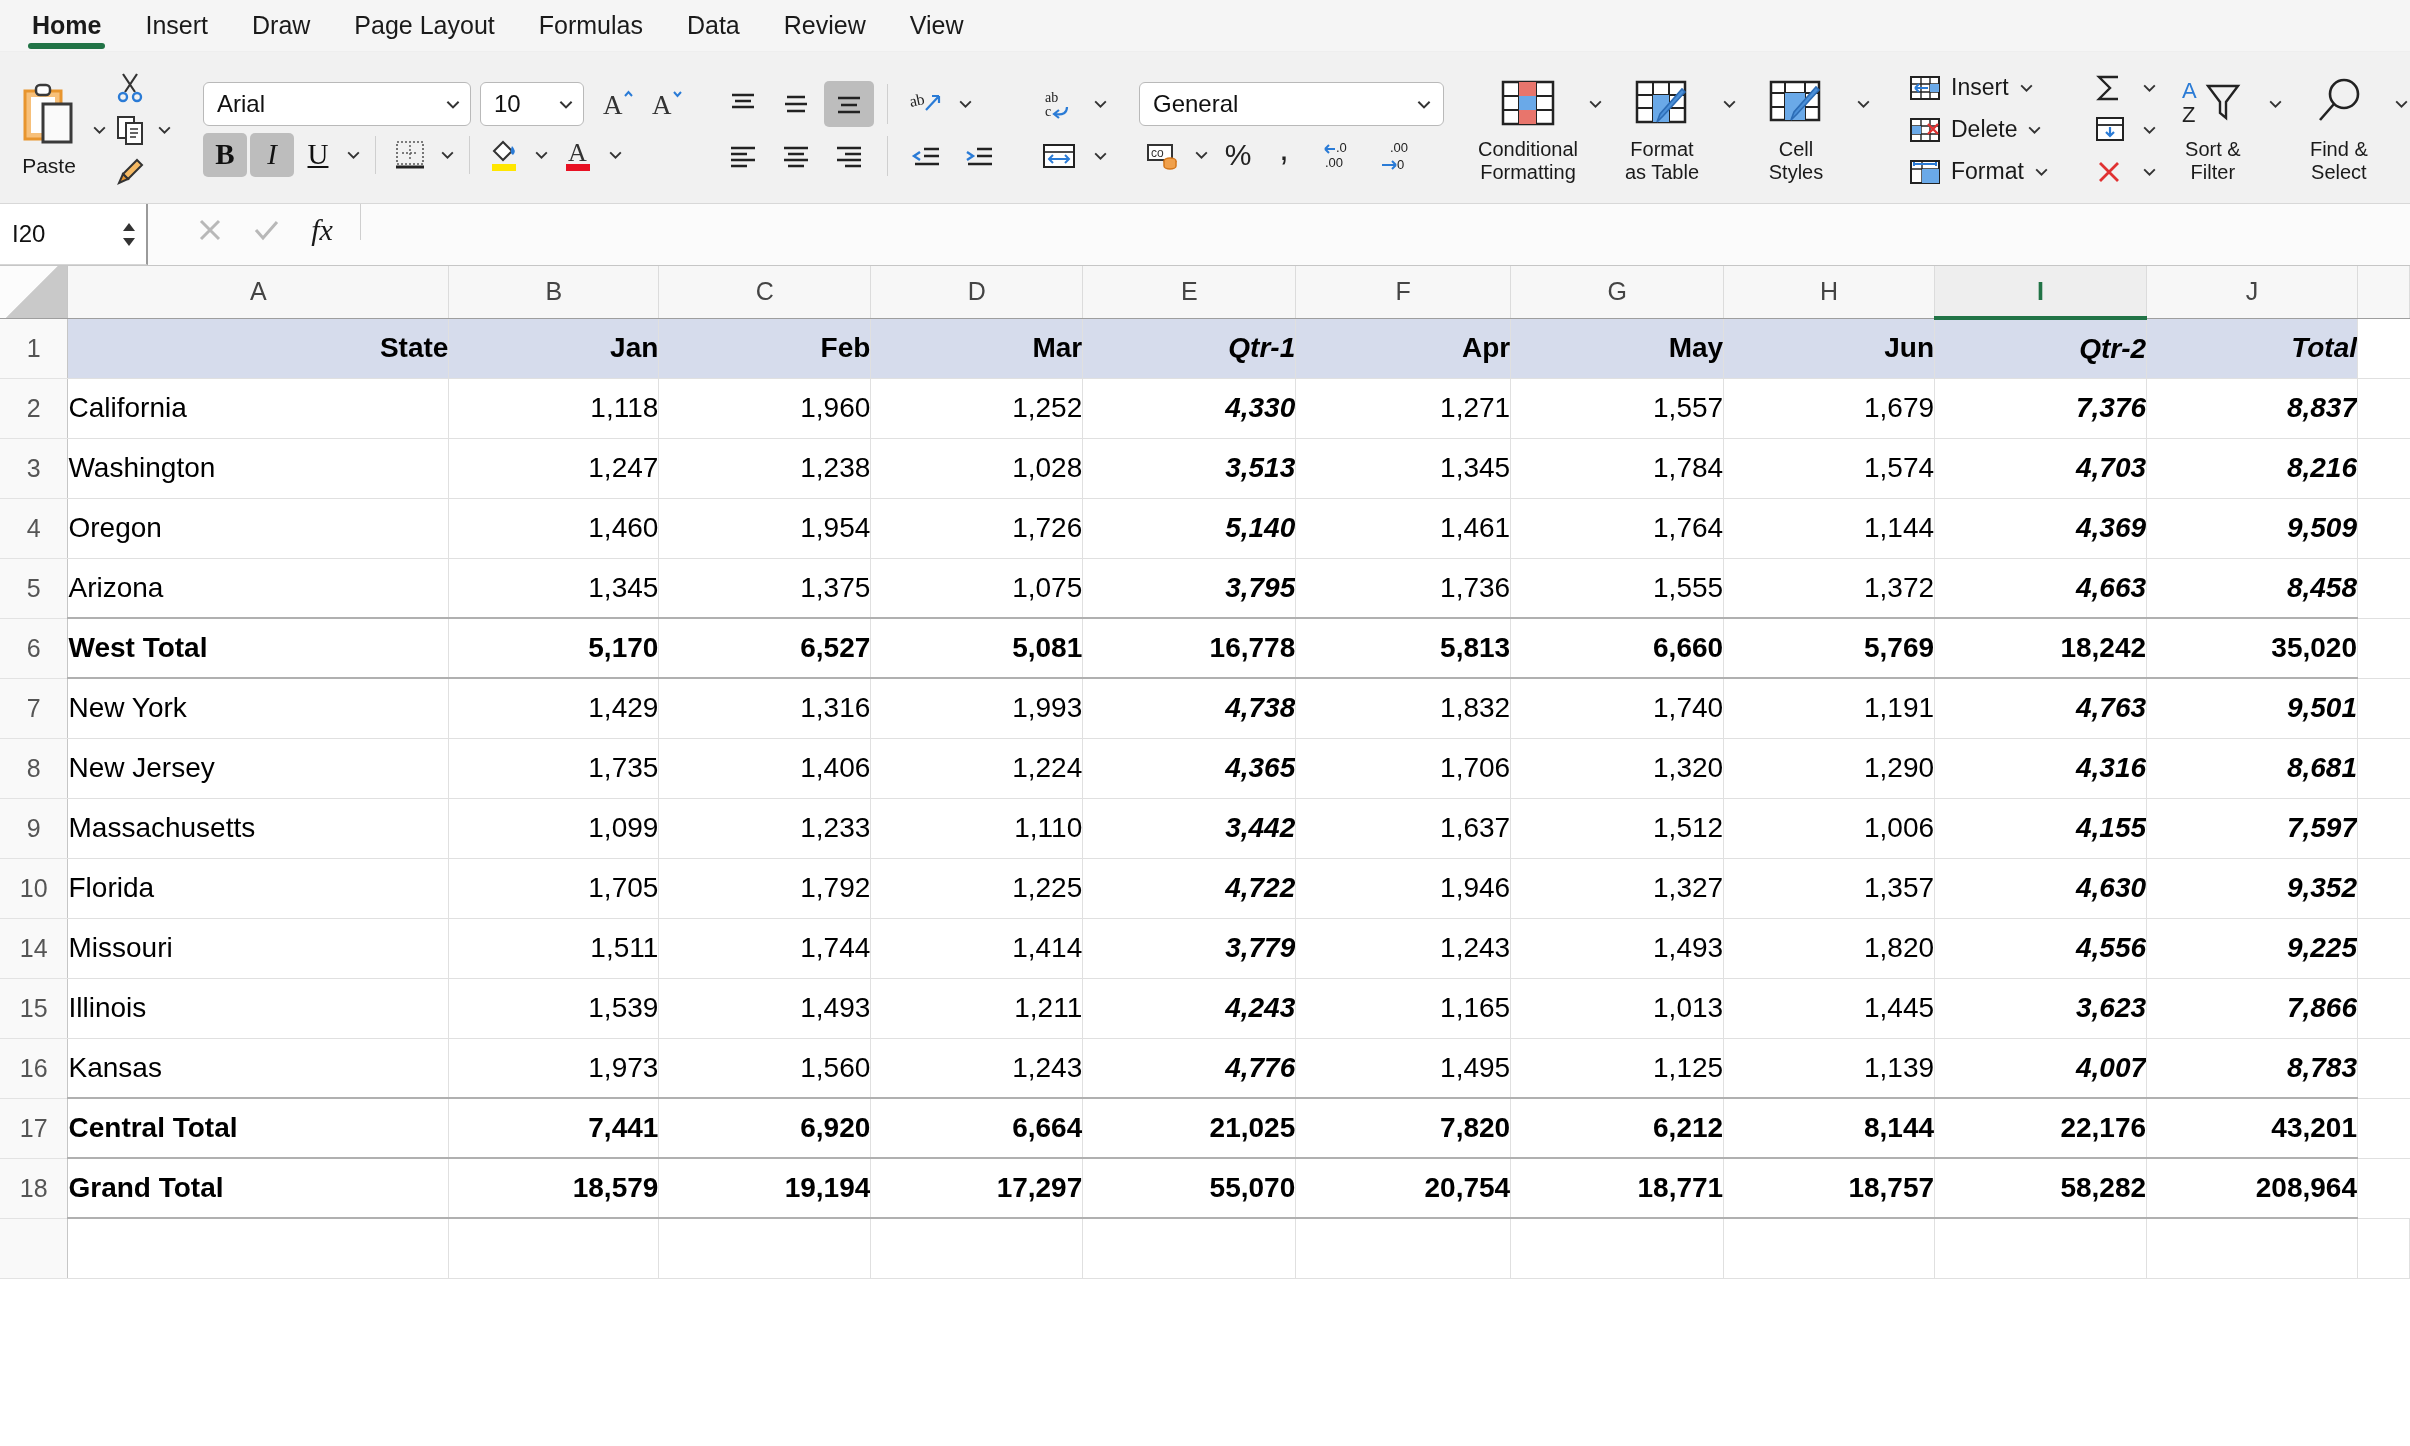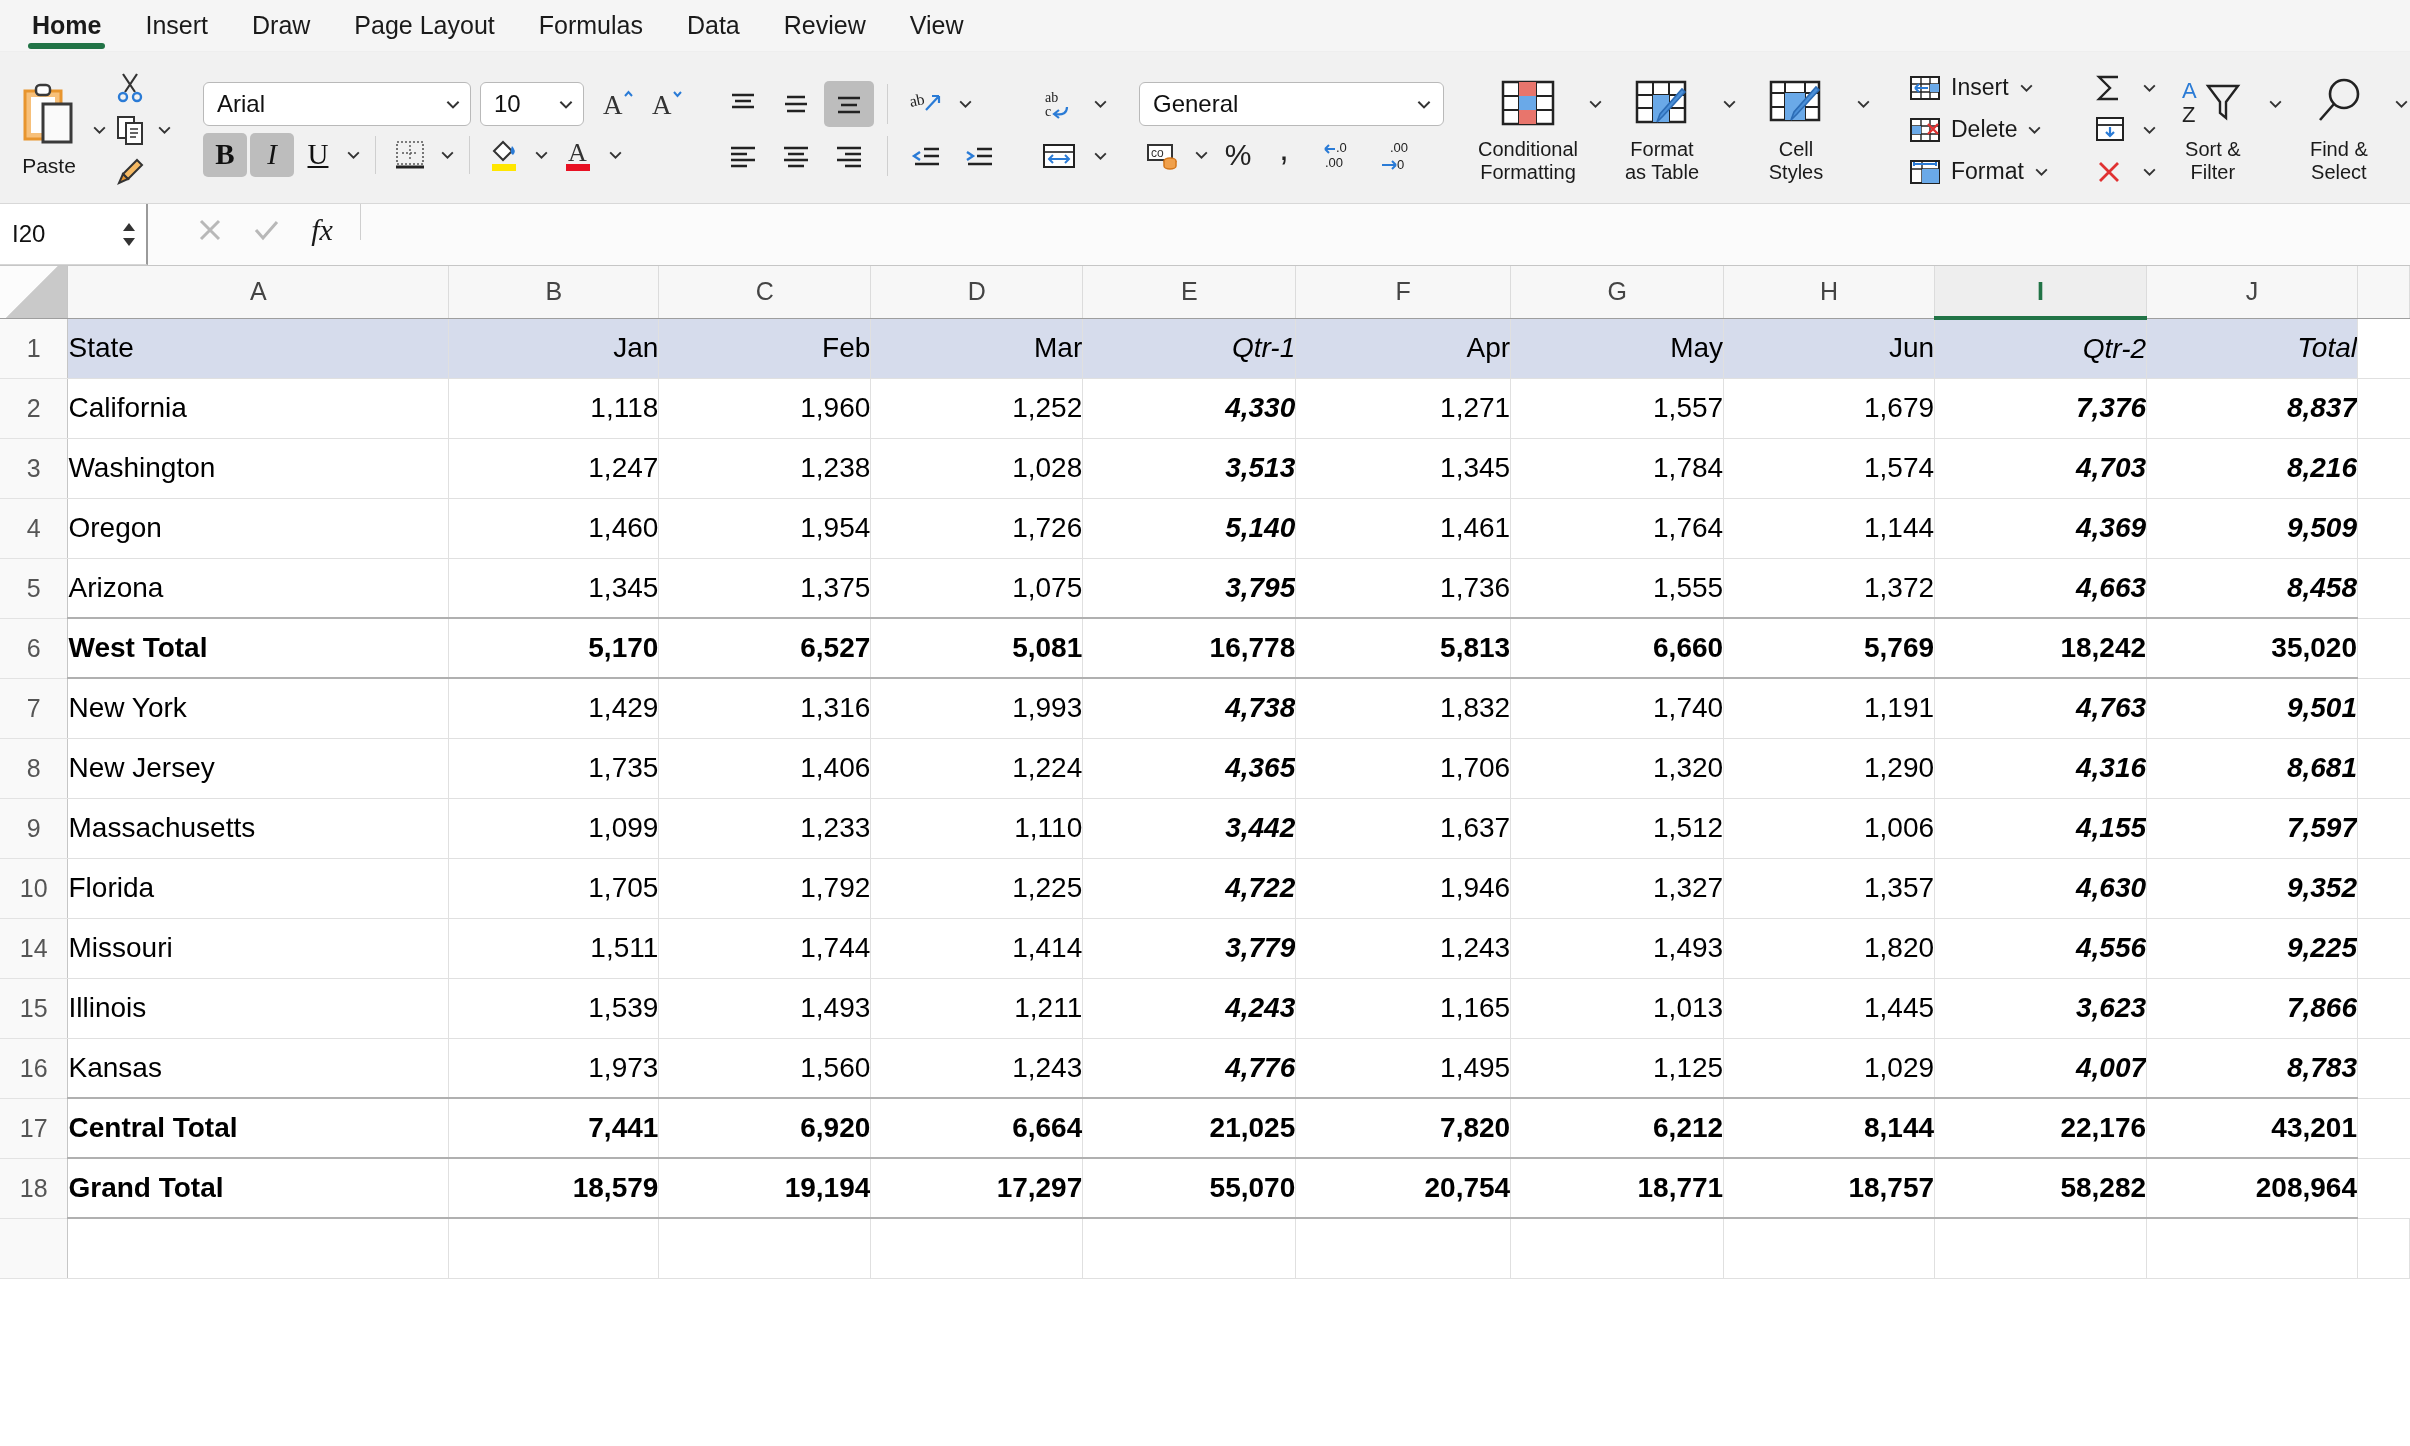--- a/index.html
+++ b/index.html
@@ -153,21 +153,21 @@
     border-bottom: 1px solid #e0e0e0;
     font-size: 28px; color: #000;
     vertical-align: middle;
     padding: 0 14px;
     white-space: nowrap;
     overflow: hidden;
     cursor: default;
   }
   td.cell.num { text-align: right; }
   td.cell.txt { text-align: left; }
-  tr.hdrrow td.cell { background: #d6dcec; font-weight: normal; }
+  tr.hdrrow td.cell { background: #d6dcec; font-weight: bold; text-align: right; }
   tr.hdrrow td.cell.ital { font-style: italic; }
   td.cell.ital { font-style: italic; font-weight: bold; }
   tr.totrow td.cell { font-weight: bold; border-top: 2px solid #b0b0b0; border-bottom: 2px solid #b0b0b0; }
   tr.grand td.cell { font-weight: bold; border-top: 2px solid #b0b0b0; border-bottom: 2px solid #b0b0b0;}
   .blankcol { border-bottom: 1px solid #e0e0e0; }
 </style>
 </head>
 <body>
 
 <div class="ribbon-tabs">
@@ -879,21 +879,21 @@
         </tr>
         <tr>
           <td class="rowhdr">16</td>
           <td class="cell txt">Kansas</td>
           <td class="cell num">1,973</td>
           <td class="cell num">1,560</td>
           <td class="cell num">1,243</td>
           <td class="cell num ital">4,776</td>
           <td class="cell num">1,495</td>
           <td class="cell num">1,125</td>
-          <td class="cell num">1,029</td>
+          <td class="cell num">1,139</td>
           <td class="cell num ital">4,007</td>
           <td class="cell num ital">8,783</td>
           <td class="blankcol"></td>
         </tr>
         <tr class="totrow">
           <td class="rowhdr">17</td>
           <td class="cell txt">Central Total</td>
           <td class="cell num">7,441</td>
           <td class="cell num">6,920</td>
           <td class="cell num">6,664</td>

